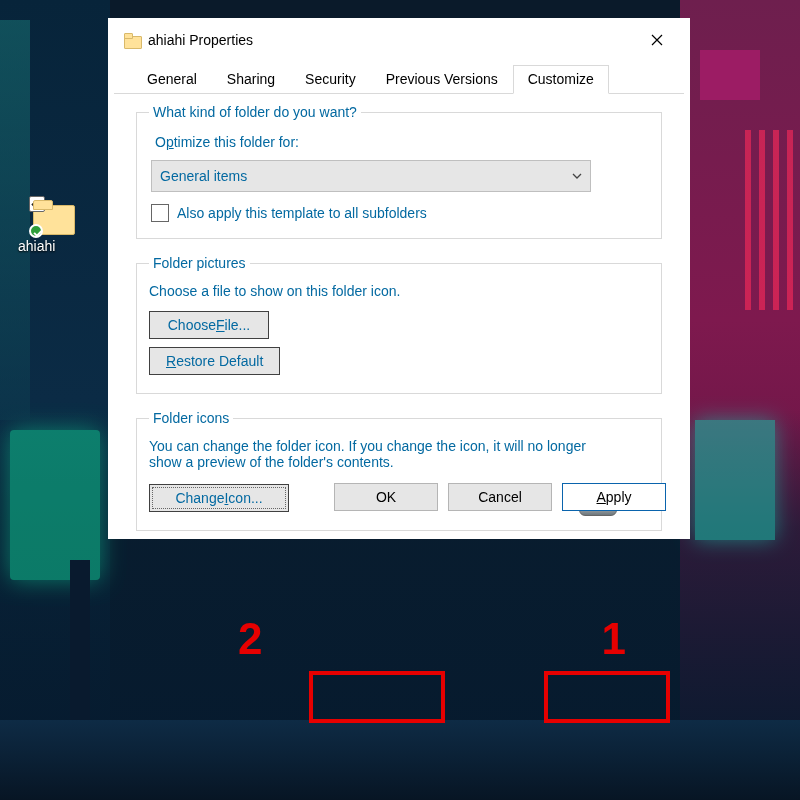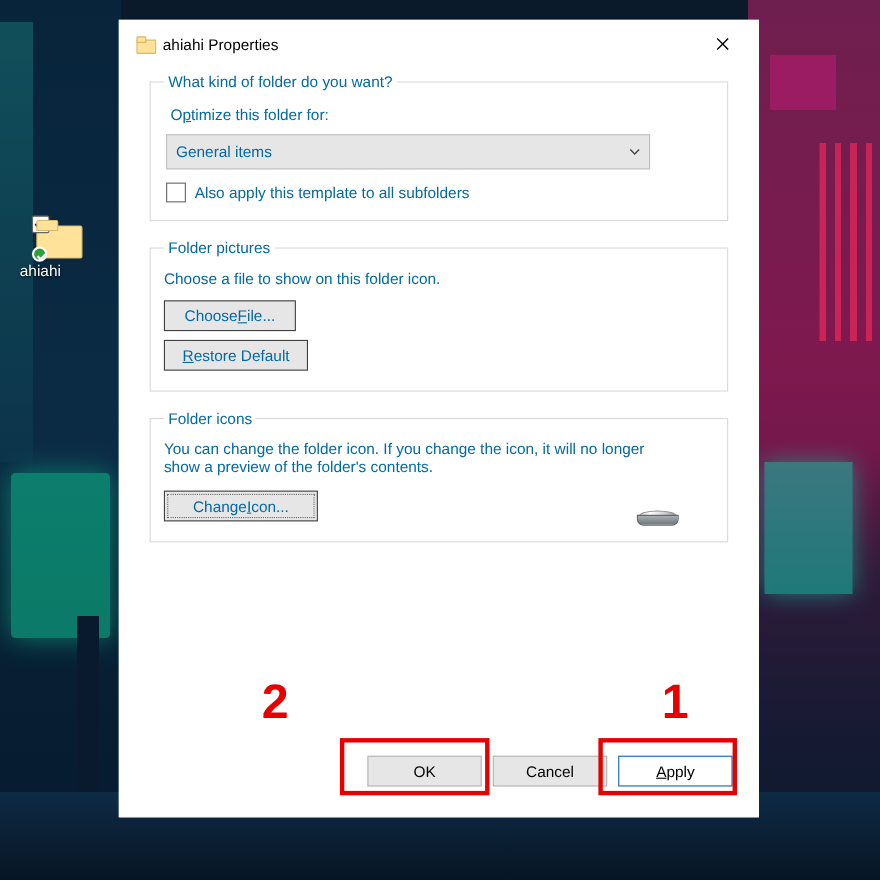--- a/index.html
+++ b/index.html
@@ -22,21 +22,21 @@
   .desktop-icon { position:absolute; left:18px; top:200px; width:70px; text-align:left; }
   .desktop-icon .folder { position:relative; width:44px; height:34px; margin:0 auto 4px; }
   .desktop-icon .folder::before { content:""; position:absolute; left:2px; top:5px; width:40px; height:28px; background:#ffe29a; border:1px solid #d9b96a; border-radius:2px;}
   .desktop-icon .folder::after { content:""; position:absolute; left:2px; top:0; width:18px; height:8px; background:#ffe29a; border:1px solid #d9b96a; border-radius:2px 2px 0 0;}
   .desktop-icon .chk { position:absolute; left:-2px; top:-4px; width:16px; height:16px; background:#fff; border:1px solid #666; border-radius:2px;}
   .desktop-icon .chk::after { content:""; position:absolute; left:2px; top:3px; width:8px; height:4px; border-left:2px solid #222; border-bottom:2px solid #222; transform:rotate(-45deg); }
   .desktop-icon .sync { position:absolute; left:-2px; bottom:-4px; width:14px; height:14px; background:#2e9e3a; border-radius:50%; border:2px solid #fff;}
   .desktop-icon .sync::after { content:""; position:absolute; left:3px; top:4px; width:6px; height:3px; border-left:2px solid #fff; border-bottom:2px solid #fff; transform:rotate(-45deg);}
   .desktop-icon .lbl { color:#fff; font-size:14px; text-shadow:0 1px 2px #000; }
 
-  .frame { position:absolute; left:108px; top:18px; width:582px; height:725px; border:6px solid #fff; background:#fff; }
+  .frame { position:absolute; left:108px; top:18px; width:582px; height:521px; border:6px solid #fff; background:#fff; }
   .dialog { position:absolute; inset:0; background:#fff; }
 
   .titlebar { height:32px; display:flex; align-items:center; padding:0 4px 0 10px; }
   .titlebar .ticon { width:16px; height:14px; position:relative; margin-right:8px;}
   .titlebar .ticon::before{content:"";position:absolute;left:0;top:3px;width:16px;height:11px;background:#ffe29a;border:1px solid #d9b96a;border-radius:1px;}
   .titlebar .ticon::after{content:"";position:absolute;left:0;top:0;width:7px;height:4px;background:#ffe29a;border:1px solid #d9b96a;border-radius:1px 1px 0 0;}
   .titlebar .ttxt { font-size:14px; color:#000; }
   .titlebar .close { margin-left:auto; width:46px; height:32px; display:flex; align-items:center; justify-content:center; }
   .titlebar .close svg { width:12px; height:12px; }
 
@@ -103,20 +103,27 @@
       <div class="titlebar">
         <span class="ticon"></span>
         <span class="ttxt">ahiahi Properties</span>
         <span class="close">
           <svg viewBox="0 0 12 12">
               <path d="M1 1 L11 11 M11 1 L1 11" stroke="#000" stroke-width="1.2" fill="none"></path>
             </svg>
         </span>
       </div>
 
+      <div class="tabs">
+        <div class="tab"><span>General</span></div>
+        <div class="tab"><span>Sharing</span></div>
+        <div class="tab"><span>Security</span></div>
+        <div class="tab"><span>Previous Versions</span></div>
+        <div class="tab active"><span>Customize</span></div>
+      </div>
 
       <div class="content">
 
         <fieldset>
           <legend>What kind of folder do you want?</legend>
           <div class="optlabel">O<span class="u">p</span>timize this folder for:</div>
           <div class="combo">
             <span class="ctext">General items</span>
             <span class="carrow"><svg viewBox="0 0 10 10">
                   <path d="M1 3 L5 7 L9 3" stroke="#444" stroke-width="1.3" fill="none"></path>

